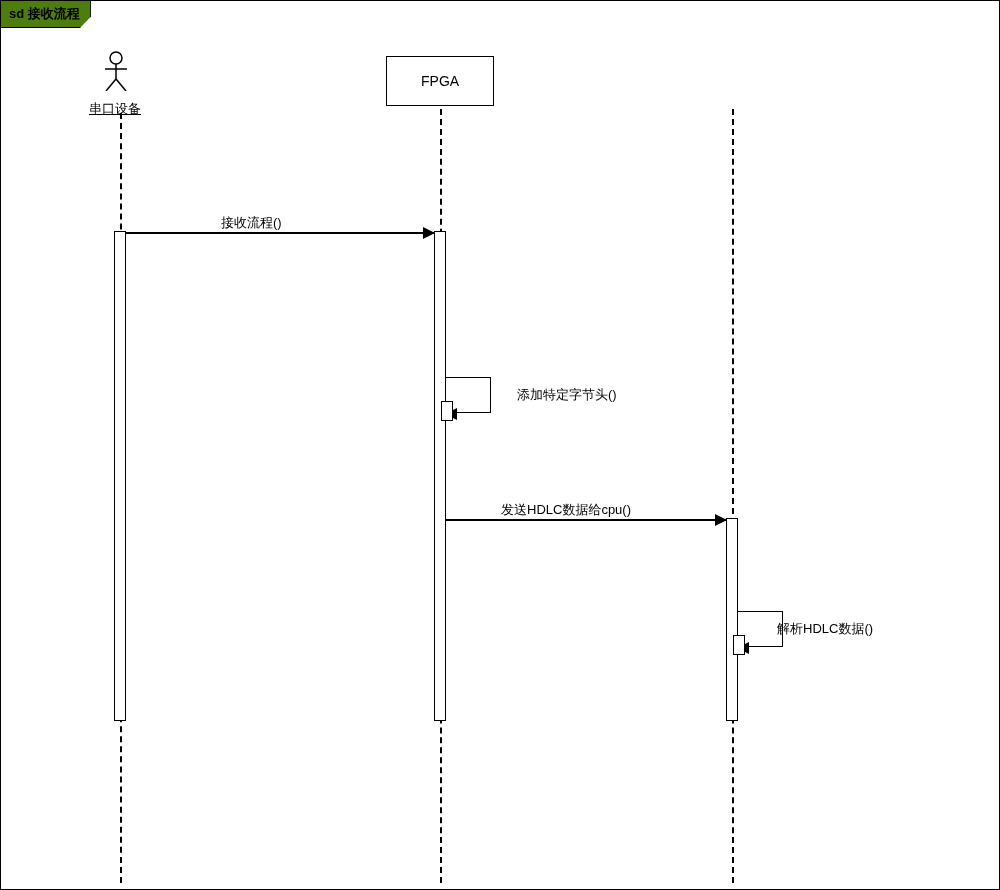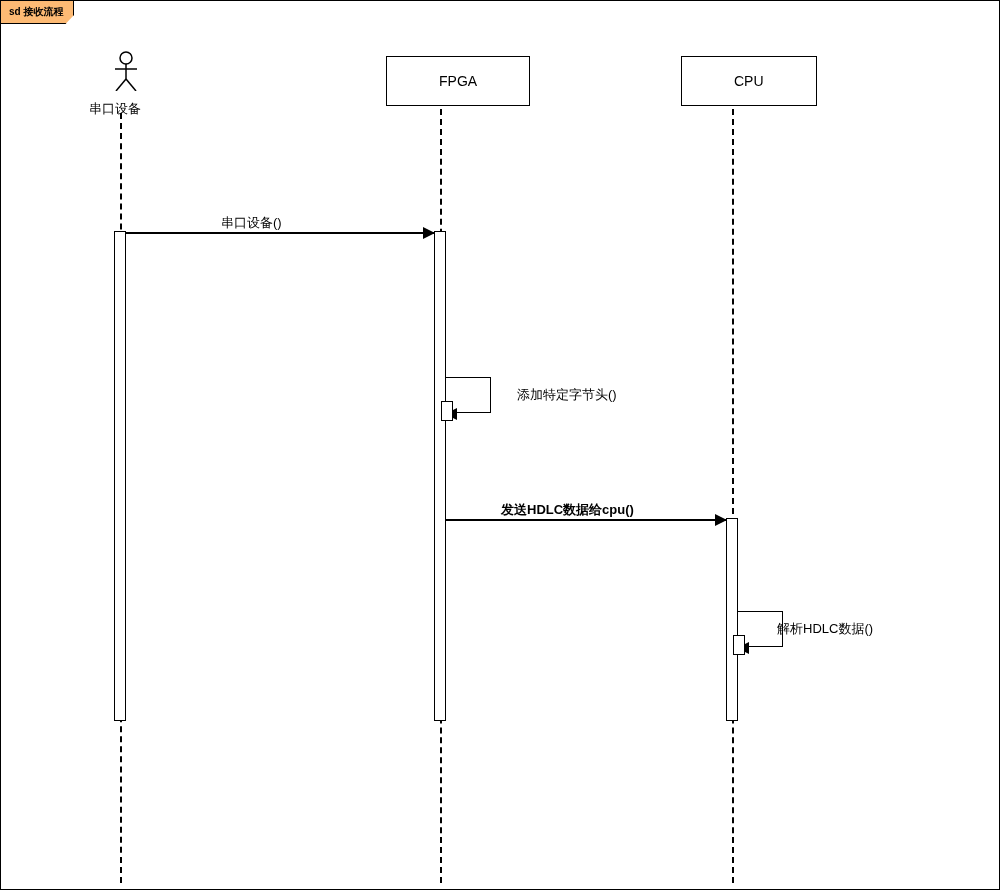--- a/index.html
+++ b/index.html
@@ -9,53 +9,54 @@
       height: 890px;
       border: 1.5px solid #000;
       position: relative;
       background: #fff;
     }
     .frame-label {
       position: absolute;
       top: -1px;
       left: -1px;
       border: 1.5px solid #000;
-      background: #fdba74;
+      background: #4d7c0f;
       padding: 4px 10px 4px 8px;
-      font-size: 10px;
+      font-size: 13px;
       font-weight: bold;
       clip-path: polygon(0 0, 100% 0, 100% 60%, 88% 100%, 0 100%);
     }
     .diagram-content {
       position: absolute;
       top: 0; left: 0; right: 0; bottom: 0;
     }
     .actor-wrap {
       position: absolute;
       top: 50px;
       left: 100px;
       width: 40px;
-      text-align: right;
+      text-align: left;
+      text-decoration: underline;
     }
     .actor-icon {
       font-size: 28px;
       line-height: 1;
     }
     .actor-label {
       font-size: 13px;
       margin-top: 4px;
       white-space: nowrap;
       position: relative;
       left: -12px;
     }
     .obj-box {
       position: absolute;
       top: 55px;
       border: 1.5px solid #000;
-      padding: 16px 52px;
+      padding: 16px 34px;
       font-size: 14px;
       text-align: center;
       background: #fff;
     }
     .lifeline {
       position: absolute;
       top: 0;
       bottom: 0;
       width: 0;
       border-left: 2px dashed #000;
@@ -125,45 +126,42 @@
           <line x1="15" y1="28" x2="25" y2="40" stroke="#000" stroke-width="1.5"></line>
         </svg>
       </div>
       <div class="actor-label">串口设备</div>
     </div>
 
     <div class="obj-box" style="left:385px;">
       <span>FPGA</span>
     </div>
 
-    <div class="obj-box" style="left:680px;">
-      <span>CPU</span>
-    </div>
 
     <div class="lifeline" style="left:119px; top:112px; height:770px;"></div>
     <div class="lifeline" style="left:439px; top:108px; height:774px;"></div>
     <div class="lifeline" style="left:731px; top:108px; height:774px;"></div>
 
     <div class="activation" style="left:113px; top:230px; height:490px;"></div>
     <div class="activation" style="left:433px; top:230px; height:490px;"></div>
     <div class="activation" style="left:725px; top:517px; height:203px;"></div>
 
-    <div class="msg-label" style="left:220px; top:213px;">串口设备()</div>
+    <div class="msg-label" style="left:220px; top:213px;">接收流程()</div>
     <div class="message-arrow" style="left:125px; top:231px; width:308px;">
       <div class="arrow-head-right"></div>
     </div>
 
     <div class="self-msg-path" style="left:445px; top:376px; width:45px; height:36px;"></div>
     <div style="position:absolute; left:445px; top:407px;">
       <div class="arrow-head-left" style="top:0;"></div>
     </div>
     <div class="small-activation" style="left:440px; top:400px;"></div>
     <div class="msg-label" style="left:500px; top:385px;margin-left:16px;">添加特定字节头()</div>
 
-    <div class="msg-label" style="left:500px; top:500px;font-weight:bold;">发送HDLC数据给cpu()</div>
+    <div class="msg-label" style="left:500px; top:500px;">发送HDLC数据给cpu()</div>
     <div class="message-arrow" style="left:445px; top:518px; width:280px;">
       <div class="arrow-head-right"></div>
     </div>
 
     <div class="self-msg-path" style="left:737px; top:610px; width:45px; height:36px;"></div>
     <div style="position:absolute; left:737px; top:641px;">
       <div class="arrow-head-left" style="top:0;"></div>
     </div>
     <div class="small-activation" style="left:732px; top:634px;"></div>
     <div class="msg-label" style="left:776px; top:619px;">解析HDLC数据()</div>

